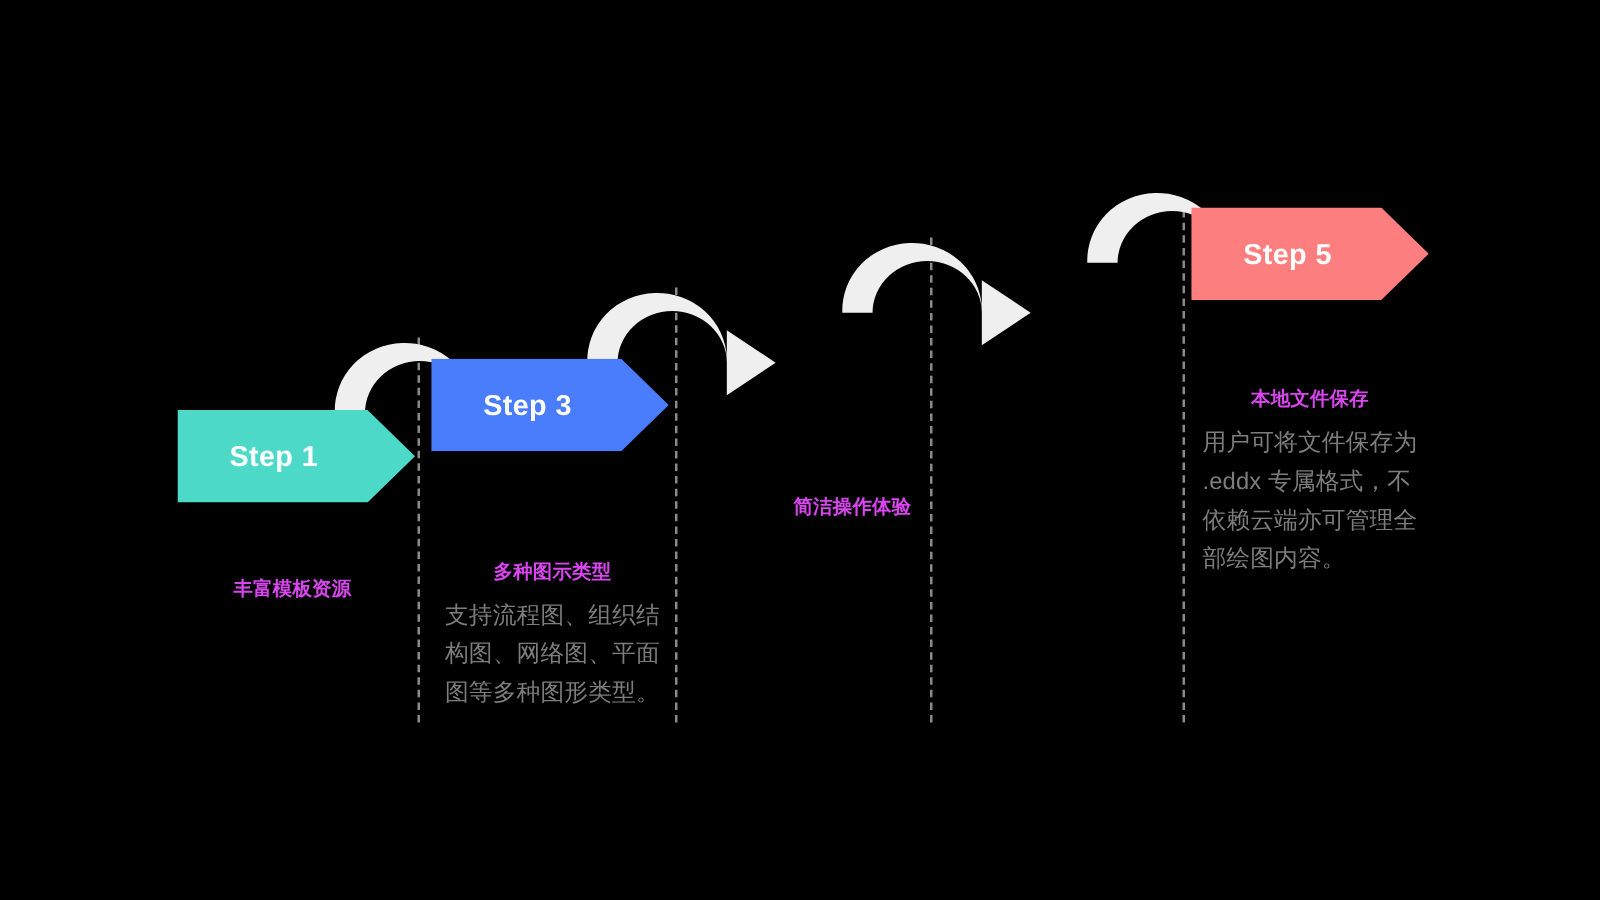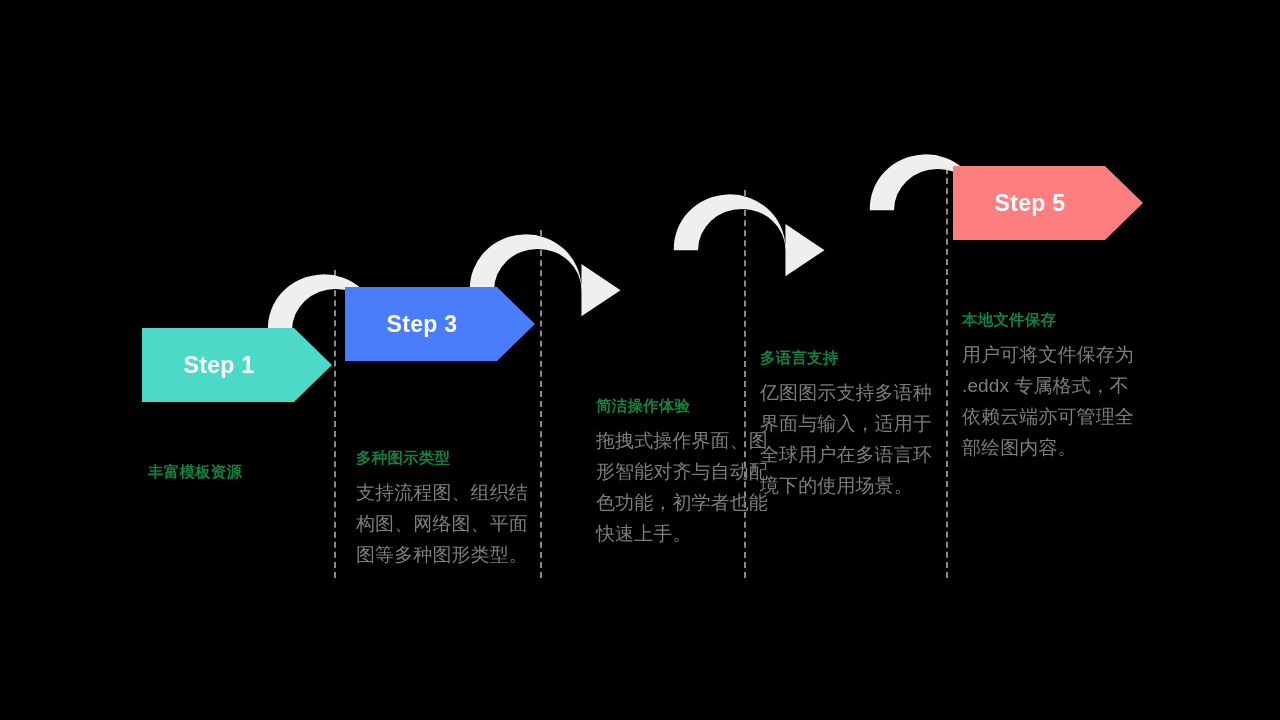--- a/index.html
+++ b/index.html
@@ -40,26 +40,27 @@
     letter-spacing: 0.3px;
     padding-right: 36px;
     box-sizing: border-box;
     pointer-events: none;
   }
   .text-col {
     position: absolute;
     width: 172px;
   }
   .text-col .heading {
-    color: #15803d;
+    color: #d946ef;
     font-size: 15.5px;
     font-weight: bold;
     line-height: 1.25;
     margin: 0 0 11px 0;
     letter-spacing: 0.2px;
+    text-align: center;
   }
   .text-col .body {
     color: #7d7d7d;
     font-size: 19px;
     line-height: 1.62;
     margin: 0;
     letter-spacing: 0.1px;
   }
   .dash-line {
     position: absolute;
@@ -182,26 +183,21 @@
     <p class="heading">丰富模板资源</p>
   </div>
 
   <div class="text-col" style="left:356px; top:448px;">
     <p class="heading">多种图示类型</p>
     <p class="body">支持流程图、组织结构图、网络图、平面图等多种图形类型。</p>
   </div>
 
   <div class="text-col" style="left:556px; top:396px;margin-left:40px;">
     <p class="heading">简洁操作体验</p>
-    <p class="body">拖拽式操作界面、图形智能对齐与自动配色功能，初学者也能快速上手。</p>
-  </div>
-
-  <div class="text-col" style="left:760px; top:348px;">
-    <p class="heading">多语言支持</p>
-    <p class="body">亿图图示支持多语种界面与输入，适用于全球用户在多语言环境下的使用场景。</p>
-  </div>
+  </div>
+
 
   <div class="text-col" style="left:962px; top:310px;">
     <p class="heading">本地文件保存</p>
     <p class="body">用户可将文件保存为 .eddx 专属格式，不依赖云端亦可管理全部绘图内容。</p>
   </div>
 
 </div>
 
 </body></html>

